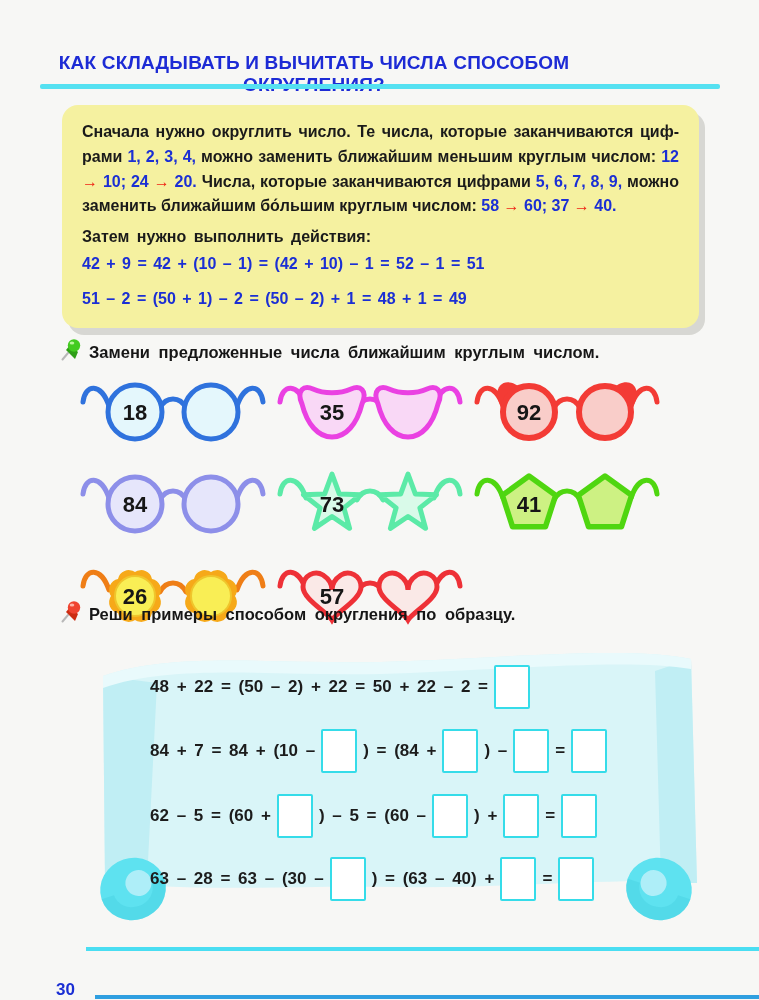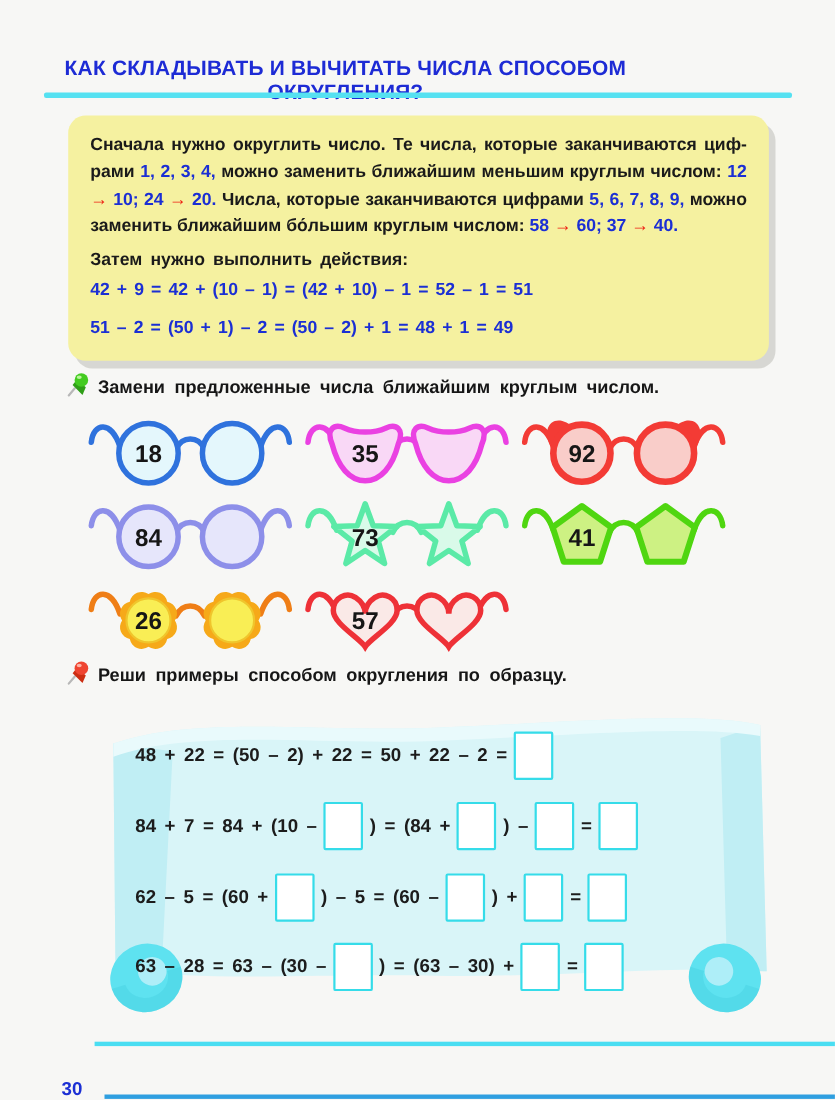--- a/index.html
+++ b/index.html
@@ -20,26 +20,26 @@
   }
   .info-para{font-size:16px;font-weight:bold;line-height:1.55;text-align:justify;color:#1a1a1a;}
   .seg-k{color:#1a1a1a}.seg-b{color:#1b2fd4}.seg-r{color:#ee2214}
   .info-sub{margin-top:9px;font-size:16px;font-weight:bold;color:#1a1a1a;word-spacing:3px;}
   .info-example{margin-top:7px;font-size:16px;font-weight:bold;color:#1b2fd4;word-spacing:2px;line-height:1.35;}
   .task-line{position:absolute;left:60px;display:flex;align-items:flex-end;gap:7px;}
   .task-line .task-text{font-size:16.5px;font-weight:bold;color:#161616;word-spacing:4px;}
   .task-1{top:338px;} .task-2{top:600px;}
   .glasses-grid{
     position:absolute;left:78px;top:370px;
-    display:grid;grid-template-columns:repeat(3,197px);grid-auto-rows:76px;row-gap:0;
+    display:grid;grid-template-columns:repeat(3,197px);grid-auto-rows:76px;row-gap:16px;
   }
   .glasses-cell{width:190px;height:76px;}
   .scroll-wrap{position:absolute;left:85px;top:631px;width:620px;height:310px;}
   .scroll-wrap svg{position:absolute;left:0;top:0;}
-  .eq-row{position:absolute;left:38px;height:52px;display:flex;align-items:center;white-space:nowrap;}
+  .eq-row{position:absolute;left:65px;height:52px;display:flex;align-items:center;white-space:nowrap;}
   .eq-row-0{top:30px}.eq-row-1{top:94px}.eq-row-2{top:159px}.eq-row-3{top:222px}
   .eq-text{font-size:17px;font-weight:bold;color:#1c1c1c;word-spacing:3px;}
   .answer-box{
     display:inline-block;width:36px;height:44px;background:#ffffff;
     border:2.5px solid #35dce9;border-radius:2px;margin:0 6px;box-sizing:border-box;
   }
   .page-number{position:absolute;left:56px;top:980px;font-size:17px;font-weight:bold;color:#1b2fd4;}
   .page-rule{position:absolute;left:86px;top:947px;width:673px;height:3.5px;background:#4adef2;}
   .bottom-edge{position:absolute;left:95px;top:995px;width:664px;height:4px;background:#2f9fe0;}
 </style>
@@ -184,21 +184,21 @@
       <span class="eq-text">) – 5 = (60 –</span>
       <span class="answer-box"></span>
       <span class="eq-text">) +</span>
       <span class="answer-box"></span>
       <span class="eq-text">=</span>
       <span class="answer-box"></span>
     </div>
   <div class="eq-row eq-row-3">
       <span class="eq-text">63 – 28 = 63 – (30 –</span>
       <span class="answer-box"></span>
-      <span class="eq-text">) = (63 – 30) +</span>
+      <span class="eq-text">) = (63 – 40) +</span>
       <span class="answer-box"></span>
       <span class="eq-text">=</span>
       <span class="answer-box"></span>
     </div>
 </div>
 
 <div class="page-number">30</div>
 <div class="page-rule"></div>
 <div class="bottom-edge"></div>
 

